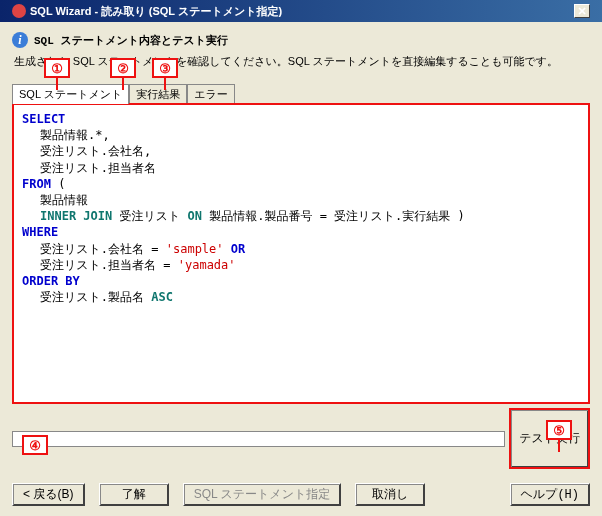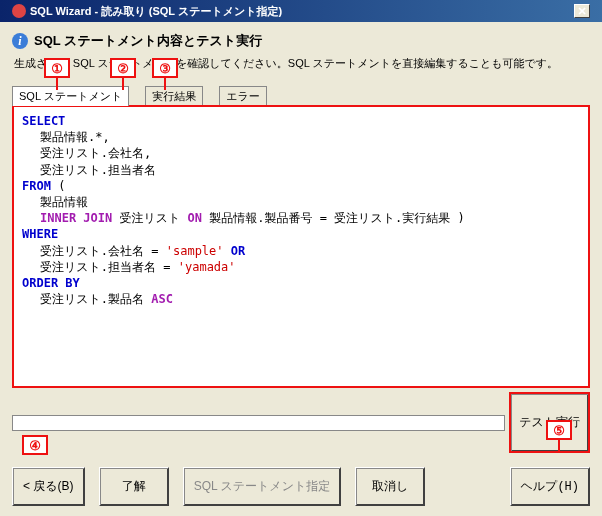--- a/index.html
+++ b/index.html
@@ -7,38 +7,38 @@
     
     .titlebar { background: linear-gradient(to right, #0a246a, #3a6ea5); color: #fff; height: 22px; display: flex; align-items: center; padding: 0 12px; }
     .titlebar-icon { width: 14px; height: 14px; background: #d44; border-radius: 50%; margin-right: 4px; }
     .titlebar-text { flex: 1; font-weight: bold; font-size: 11px; }
     .close-btn { width: 16px; height: 14px; background: #ece9d8; border: 1px solid #fff; border-right-color: #404040; border-bottom-color: #404040; display: flex; align-items: center; justify-content: center; font-size: 11px; font-weight: bold; cursor: pointer; font-family: Arial; }
     
     .dialog-body { background: #ece9d8; padding: 10px 12px; height: 494px; display: flex; flex-direction: column; }
     
     .header-row { display: flex; align-items: center; margin-bottom: 6px; }
     .info-icon { width: 16px; height: 16px; border-radius: 50%; background: #3b7dd8; color: #fff; font-weight: bold; font-size: 12px; display: flex; align-items: center; justify-content: center; margin-right: 6px; font-style: italic; font-family: Georgia; }
-    .header-title { font-size: 13px; font-weight: bold; }
+    .header-title { font-size: 11px; font-weight: bold; font-family: Liberation Mono, monospace; }
     .desc { font-size: 11px; margin-bottom: 12px; margin-left: 2px; }
     
     .tabs-row { display: flex; position: relative; margin-top: 2px; }
-    .tab { border: 1px solid #888; border-bottom: none; background: #ece9d8; padding: 2px 6px; font-size: 11px; margin-right: 16px; cursor: pointer; position: relative; top: 1px; }
+    .tab { border: 1px solid #888; border-bottom: none; background: #ece9d8; padding: 2px 6px; font-size: 11px; margin-right: 0; cursor: pointer; position: relative; top: 1px; }
     .tab.active { background: #fff; z-index: 2; }
     
     .content-box { flex: 1; border: 2px solid #e11; background: #fff; padding: 6px 8px; font-family: "MS PGothic", monospace; font-size: 12px; line-height: 1.35; position: relative; overflow: hidden; }
     
     .sql-blue { color: #0000cd; font-weight: bold; }
-    .sql-green { color: #a21caf; font-weight: bold; }
+    .sql-green { color: #0f766e; font-weight: bold; }
     .sql-red { color: #c00; }
     .sql-text { color: #000; }
     .indent { margin-left: 18px; }
     
     .test-row { display: flex; align-items: center; margin-top: 4px; gap: 4px; }
     .progress-bar { flex: 1; height: 16px; background: #fff; border: 1px solid #888; }
-    .btn { background: #ece9d8; border: 1px solid #fff; border-right-color: #404040; border-bottom-color: #404040; padding: 10px 10px; font-size: 12px; cursor: pointer; font-family: inherit; box-shadow: 1px 1px 0 #888 inset, -1px -1px 0 #404040 inset; }
+    .btn { background: #ece9d8; border: 1px solid #fff; border-right-color: #404040; border-bottom-color: #404040; padding: 2px 10px; font-size: 12px; cursor: pointer; font-family: inherit; box-shadow: 1px 1px 0 #888 inset, -1px -1px 0 #404040 inset; }
     .test-btn { border: 2px solid #e11; padding: 20px 8px; }
     
     .bottom-row { display: flex; gap: 14px; justify-content: center; margin-top: 14px; align-items: center; }
     .bottom-row .btn { min-width: 70px; }
     .btn.disabled { color: #888; }
     .btn.help { margin-left: auto; font-family: Liberation Mono, monospace; }
     
     .callout { position: absolute; background: #fff; border: 2px solid #e11; width: 26px; height: 20px; display: flex; align-items: center; justify-content: center; z-index: 10; }
     .callout-num { color: #e11; font-weight: bold; font-size: 13px; }
     .callout-line { position: absolute; background: #e11; z-index: 9; }

